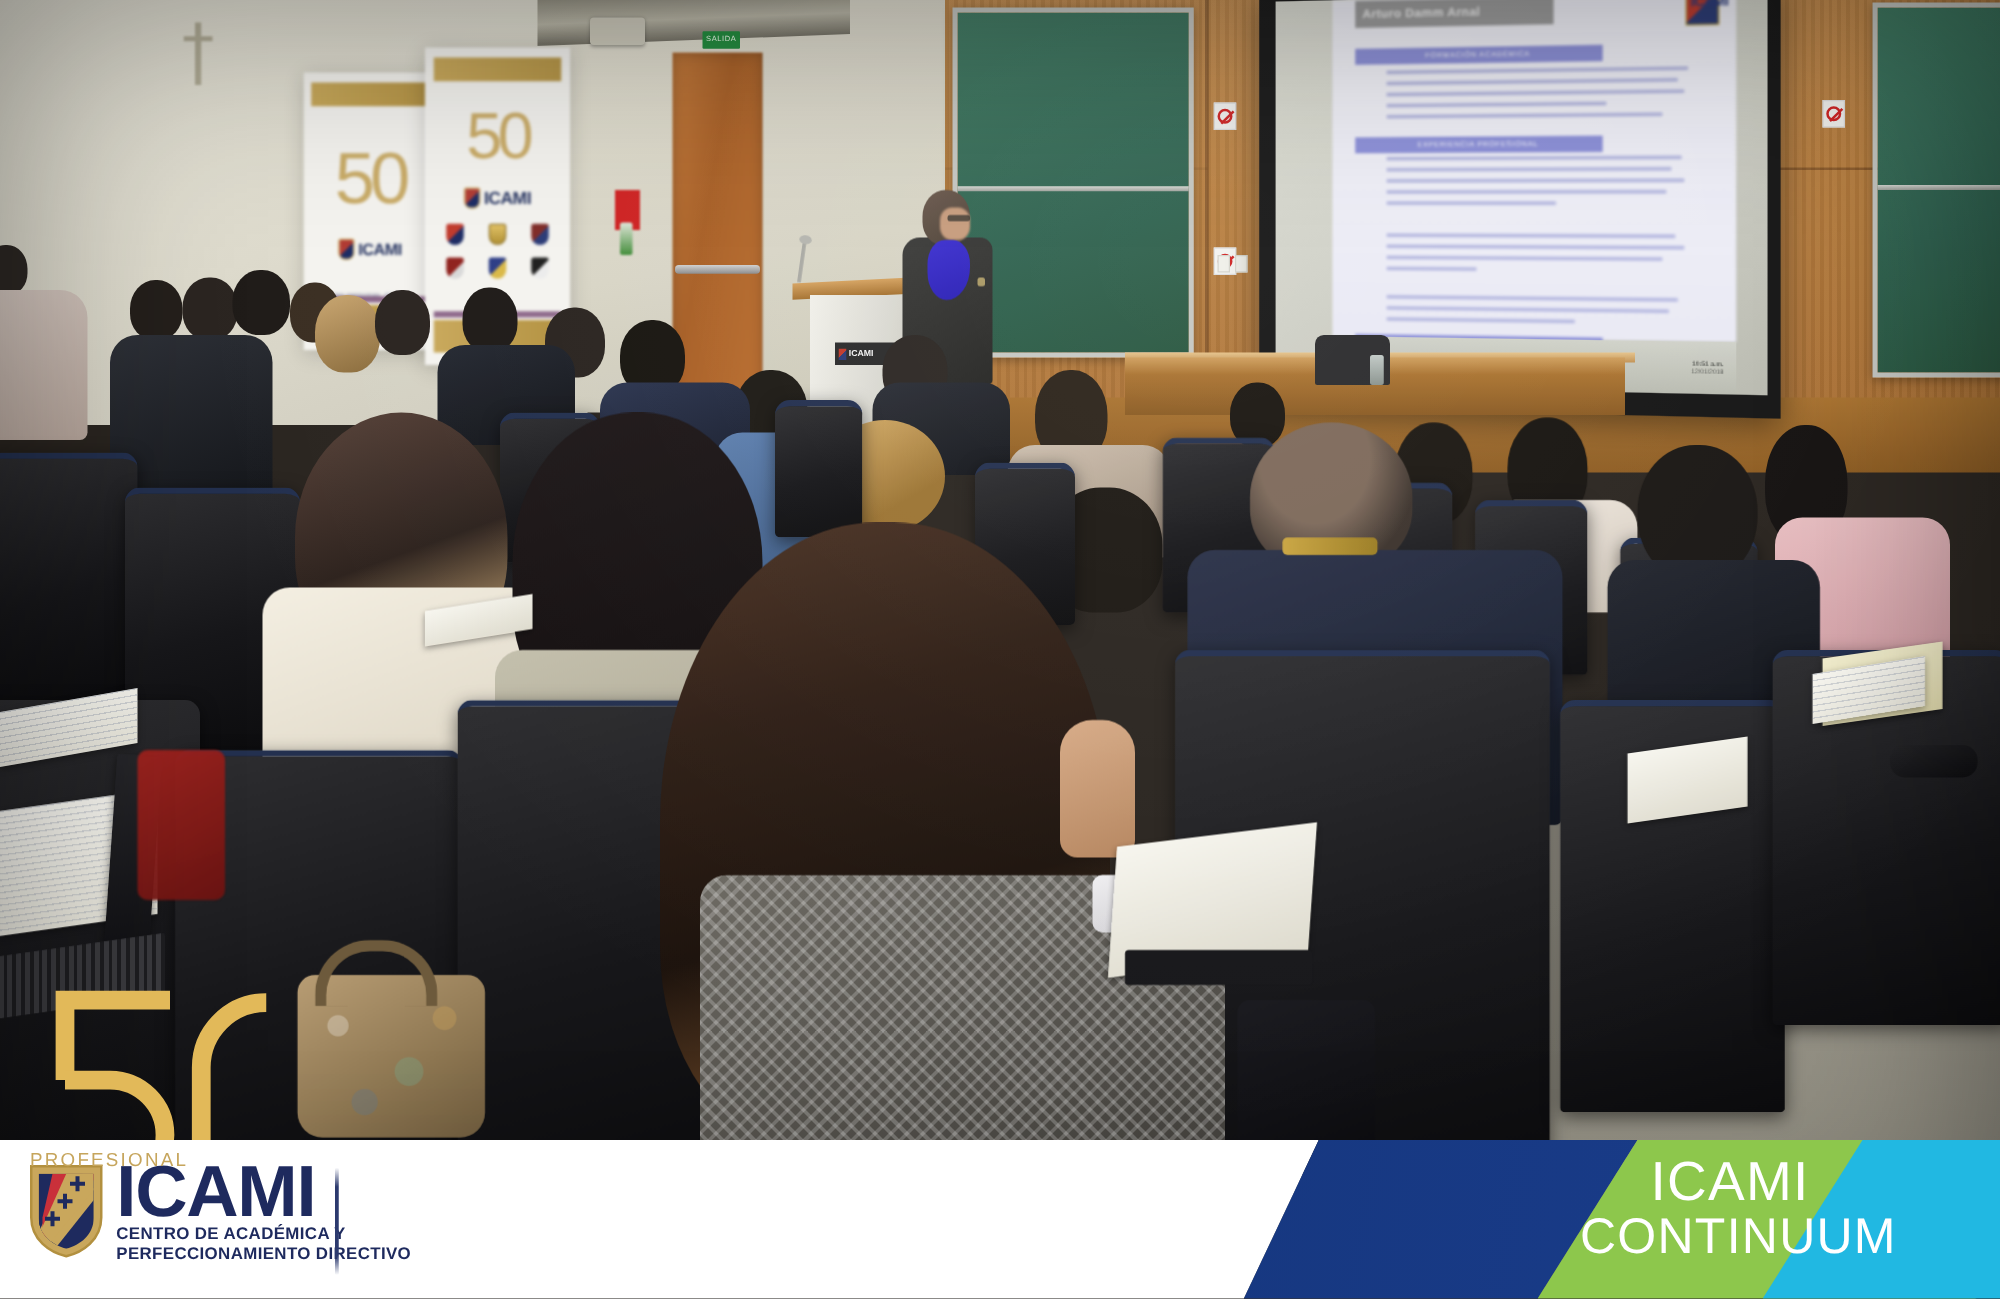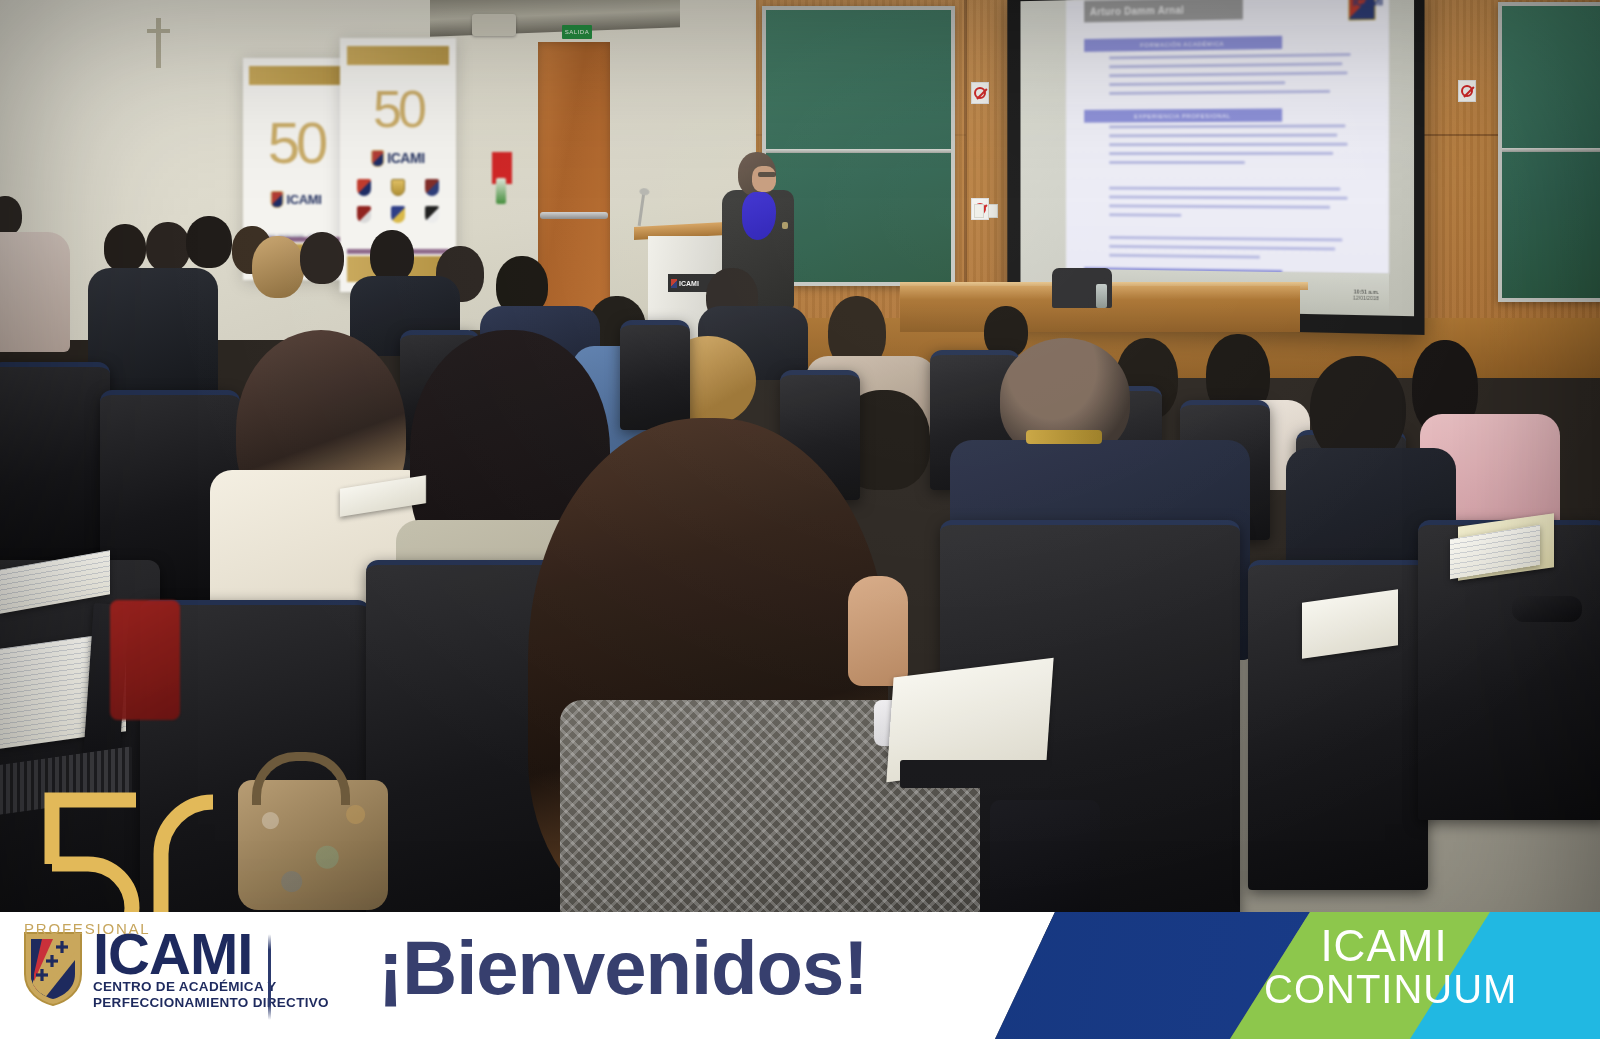--- a/index.html
+++ b/index.html
@@ -624,21 +624,20 @@
       <div class="icami-word">
         <span class="big">ICAMI</span>
         <span class="sub1">CENTRO DE ACADÉMICA Y</span>
         <span class="sub2">PERFECCIONAMIENTO DIRECTIVO</span>
       </div>
     </div>
     <div class="aniv">PROFESIONAL</div>
 
     <div class="divider"></div>
 
-    <div class="welcome">¡Bienvenidos!</div>
 
     <div class="brandname">
       <span class="l1">ICAMI</span>
       <span class="l2">CONTINUUM</span>
     </div>
   </div>
 
 </div>
 
 </body></html>

